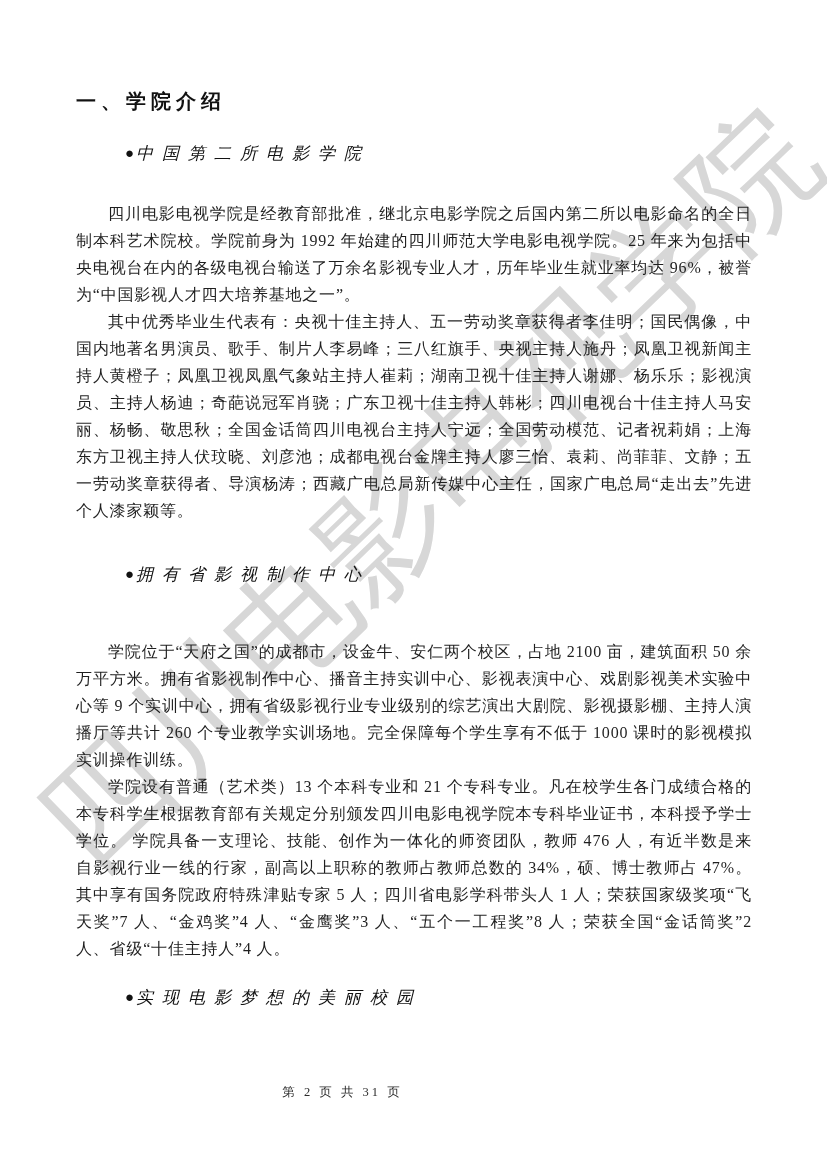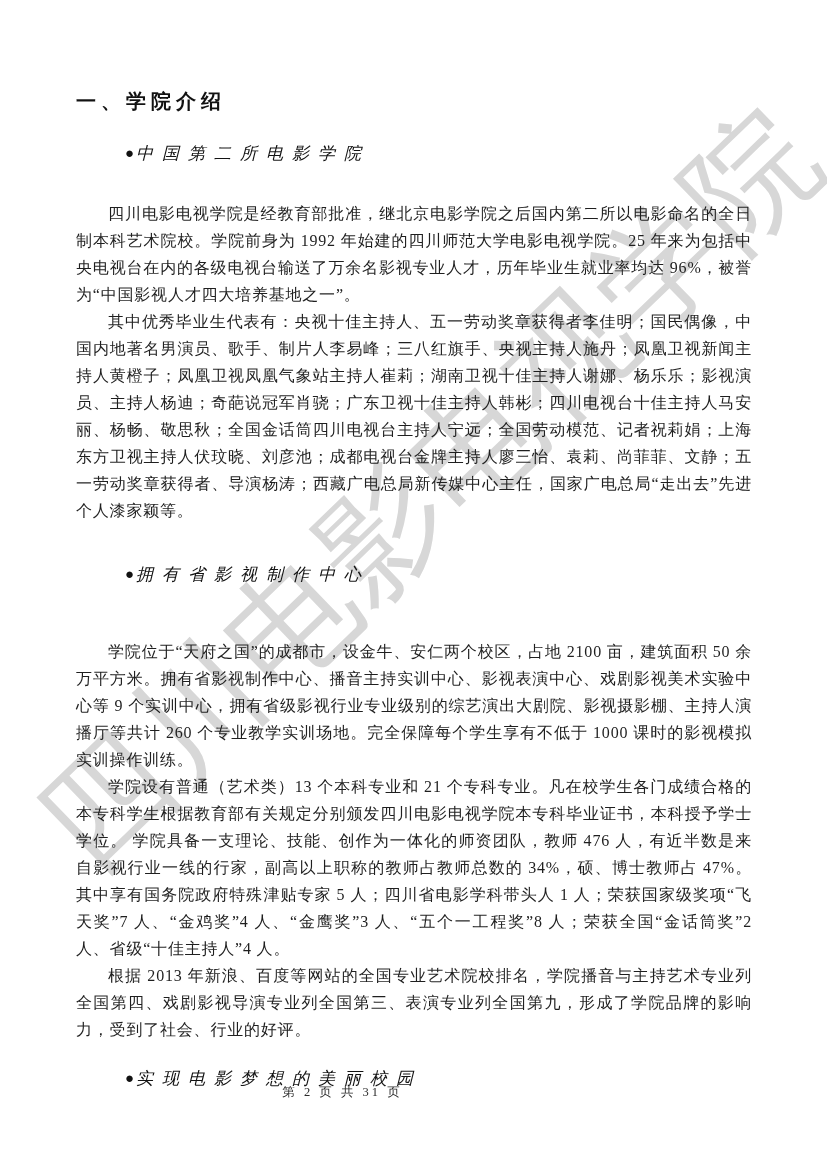--- a/index.html
+++ b/index.html
@@ -109,21 +109,20 @@
     <p class="body-par">其中优秀毕业生代表有：央视十佳主持人、五一劳动奖章获得者李佳明；国民偶像，中国内地著名男演员、歌手、制片人李易峰；三八红旗手、央视主持人施丹；凤凰卫视新闻主持人黄橙子；凤凰卫视凤凰气象站主持人崔莉；湖南卫视十佳主持人谢娜、杨乐乐；影视演员、主持人杨迪；奇葩说冠军肖骁；广东卫视十佳主持人韩彬；四川电视台十佳主持人马安丽、杨畅、敬思秋；全国金话筒四川电视台主持人宁远；全国劳动模范、记者祝莉娟；上海东方卫视主持人伏玟晓、刘彦池；成都电视台金牌主持人廖三怡、袁莉、尚菲菲、文静；五一劳动奖章获得者、导演杨涛；西藏广电总局新传媒中心主任，国家广电总局“走出去”先进个人漆家颖等。</p>
 
     <div class="bullet-heading gap-sec2">
       <span class="bullet">●</span><span>拥有省影视制作中心</span>
     </div>
 
     <p class="body-par par-gap-sec2">学院位于“天府之国”的成都市，设金牛、安仁两个校区，占地 2100 亩，建筑面积 50 余万平方米。拥有省影视制作中心、播音主持实训中心、影视表演中心、戏剧影视美术实验中心等 9 个实训中心，拥有省级影视行业专业级别的综艺演出大剧院、影视摄影棚、主持人演播厅等共计 260 个专业教学实训场地。完全保障每个学生享有不低于 1000 课时的影视模拟实训操作训练。</p>
 
     <p class="body-par">学院设有普通（艺术类）13 个本科专业和 21 个专科专业。凡在校学生各门成绩合格的本专科学生根据教育部有关规定分别颁发四川电影电视学院本专科毕业证书，本科授予学士学位。 学院具备一支理论、技能、创作为一体化的师资团队，教师 476 人，有近半数是来自影视行业一线的行家，副高以上职称的教师占教师总数的 34%，硕、博士教师占 47%。其中享有国务院政府特殊津贴专家 5 人；四川省电影学科带头人 1 人；荣获国家级奖项“飞天奖”7 人、“金鸡奖”4 人、“金鹰奖”3 人、“五个一工程奖”8 人；荣获全国“金话筒奖”2 人、省级“十佳主持人”4 人。</p>
 
-    <p class="body-par">根据 2013 年新浪、百度等网站的全国专业艺术院校排名，学院播音与主持艺术专业列全国第四、戏剧影视导演专业列全国第三、表演专业列全国第九，形成了学院品牌的影响力，受到了社会、行业的好评。</p>
 
     <div class="bullet-heading gap-sec3">
       <span class="bullet">●</span><span>实现电影梦想的美丽校园</span>
     </div>
 
   </div>
 
   <div class="footer">第 2 页 共 31 页</div>
 
 </div>

